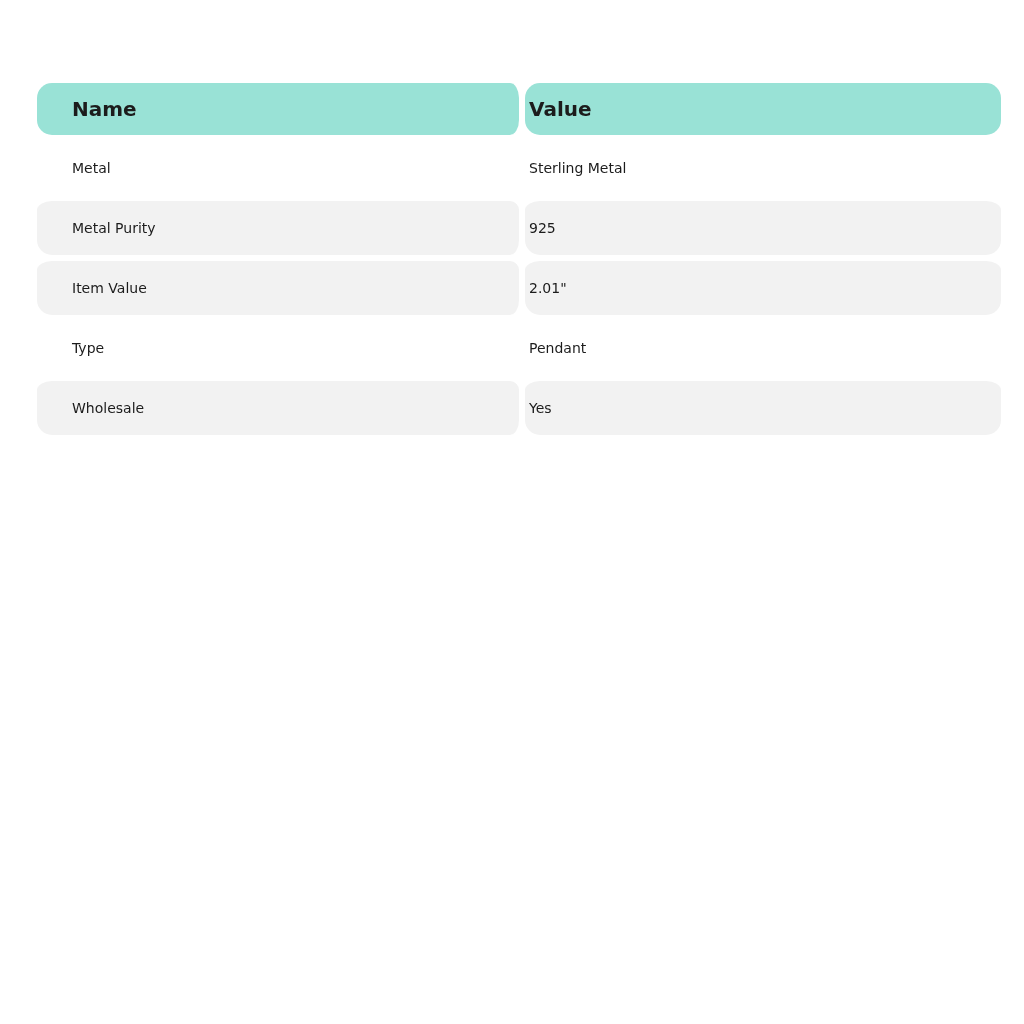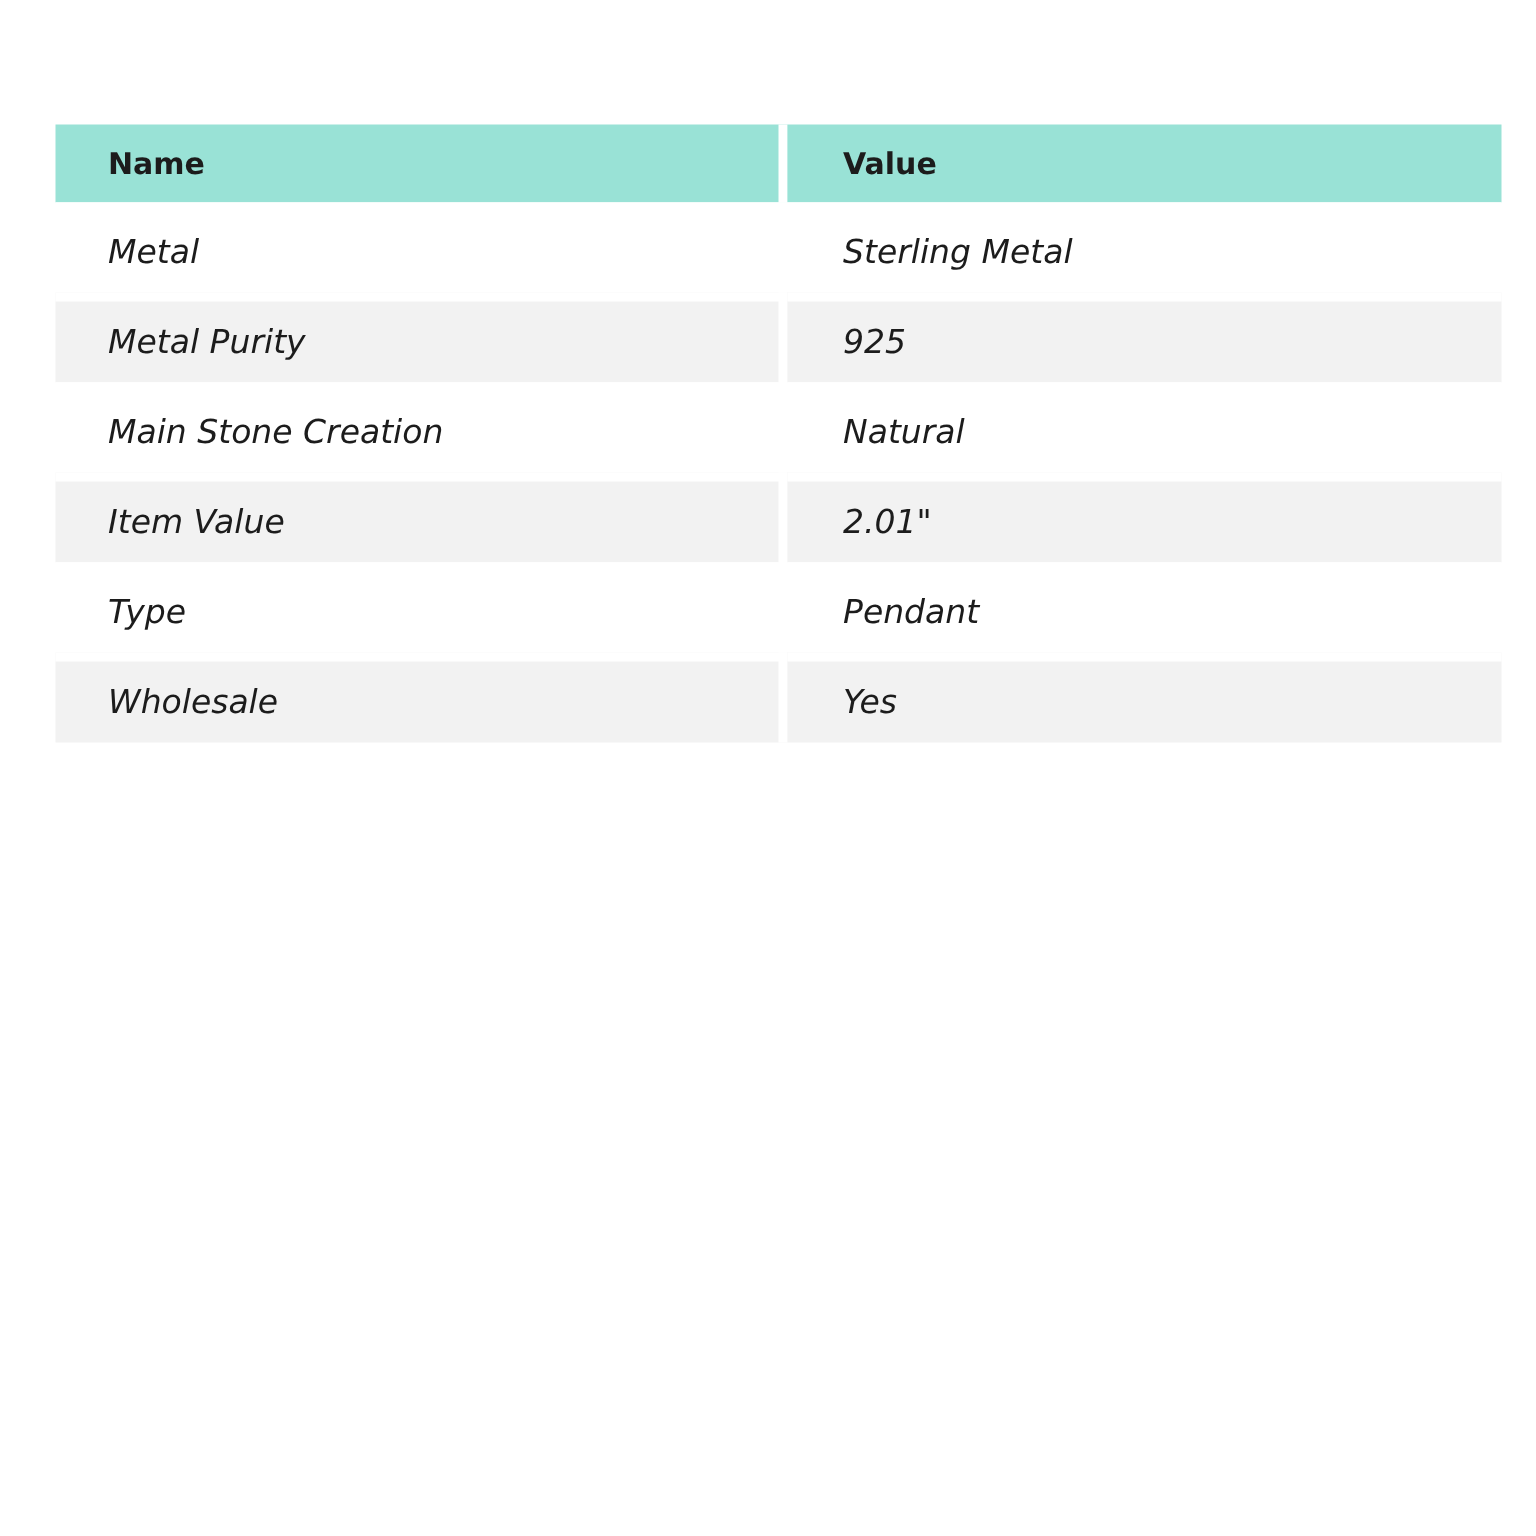--- a/index.html
+++ b/index.html
@@ -24,44 +24,44 @@
   }
   table.attr-table col.col-name  { width: 488px; }
   table.attr-table col.col-value { width: 476px; }
   th, td {
     margin: 0;
     vertical-align: middle;
     text-align: left;
     color: var(--text-color, #1c1c1c);
     overflow: hidden;
     white-space: nowrap;
+    border-radius: 15px;
   }
   thead th {
     height: 50px;
     background: var(--header-bg, #99e2d6);
     font-size: 20px;
     font-weight: 600;
   }
   tbody td {
     height: 52px;
     border-top: 6px solid #ffffff;
-    font-size: 22px;
+    font-size: 14px;
     font-weight: 400;
     background: var(--row-plain, #ffffff);
-    font-style: italic;
   }
   tbody tr.striped td {
     background: var(--row-stripe, #f2f2f2);
   }
   th.name-col, td.name-col {
     padding-left: 35px;
     border-right: 6px solid #ffffff;
   }
   th.value-col, td.value-col {
-    padding-left: 37px;
+    padding-left: 4px;
   }
 </style>
 </head>
 <body>
 
 <div class="attr-table-wrap">
   <table class="attr-table">
     <colgroup>
       <col class="col-name">
       <col class="col-value">
@@ -74,24 +74,20 @@
     </thead>
     <tbody id="attr-tbody">
         <tr>
           <td class="name-col">Metal</td>
           <td class="value-col">Sterling Metal</td>
         </tr>
         <tr class="striped">
           <td class="name-col">Metal Purity</td>
           <td class="value-col">925</td>
         </tr>
-        <tr>
-          <td class="name-col">Main Stone Creation</td>
-          <td class="value-col">Natural</td>
-        </tr>
         <tr class="striped">
           <td class="name-col">Item Value</td>
           <td class="value-col">2.01"</td>
         </tr>
         <tr>
           <td class="name-col">Type</td>
           <td class="value-col">Pendant</td>
         </tr>
         <tr class="striped">
           <td class="name-col">Wholesale</td>

